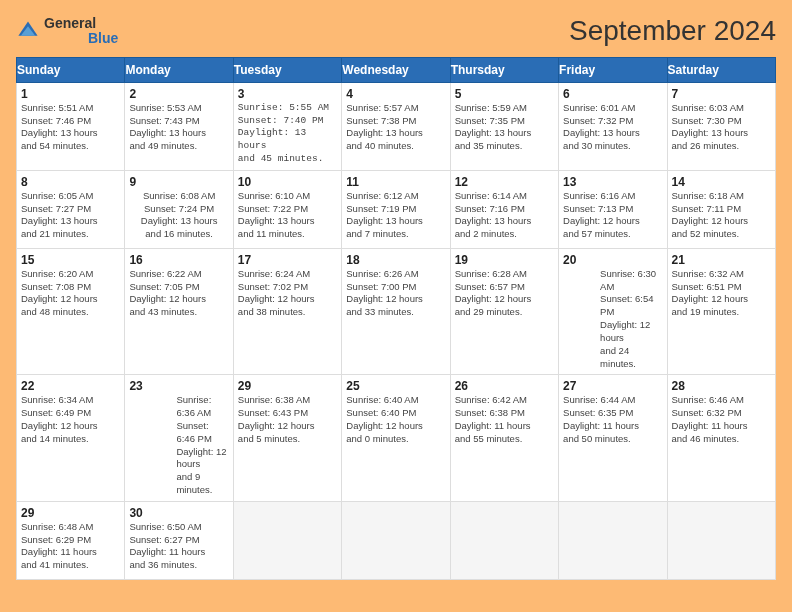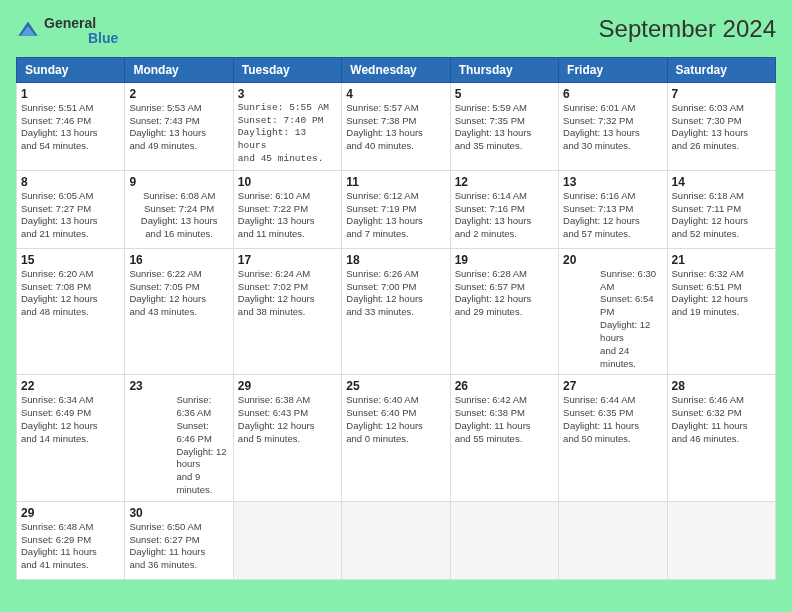--- a/index.html
+++ b/index.html
@@ -7,21 +7,21 @@
       font-family: Arial, sans-serif;
       background: #fff;
       width: 792px;
       height: 612px;
       overflow: hidden;
     }
     .page {
       width: 792px;
       height: 612px;
       padding: 16px 16px 10px 16px;
-      background: #86efac;
+      background: #fdba74;
     }
     .header {
       display: flex;
       justify-content: space-between;
       align-items: flex-start;
       margin-bottom: 10px;
     }
     .logo {
       display: flex;
       align-items: center;
@@ -44,40 +44,40 @@
       padding-left: 44px;
     }
     .logo-icon {
       width: 24px;
       height: 24px;
     }
     .title-block {
       text-align: right;
     }
     .month-title {
-      font-size: 24px;
+      font-size: 28px;
       font-weight: normal;
       color: #333;
       line-height: 1.1;
     }
     .location {
       font-size: 14px;
       color: #555;
     }
     .calendar-table {
       width: 100%;
       border-collapse: collapse;
       table-layout: fixed;
     }
     .calendar-table th {
       background: #2a6db5;
       color: #fff;
       font-size: 12px;
       font-weight: bold;
-      padding: 5px 8px;
+      padding: 5px 0;
       text-align: left;
       border: 1px solid #1a5a9a;
     }
     .calendar-table td {
       vertical-align: top;
       font-size: 9.5px;
       color: #333;
       padding: 4px 4px;
       border: 1px solid #ddd;
       height: 78px;

